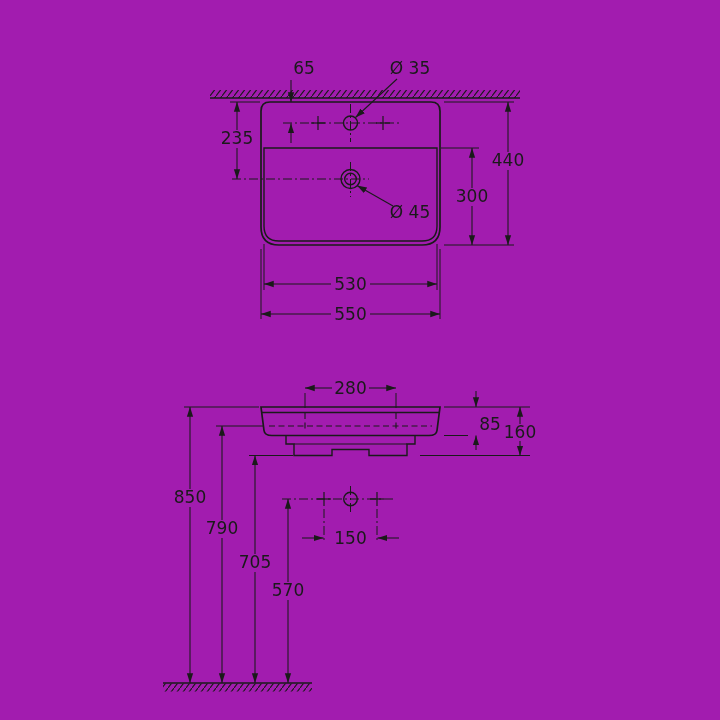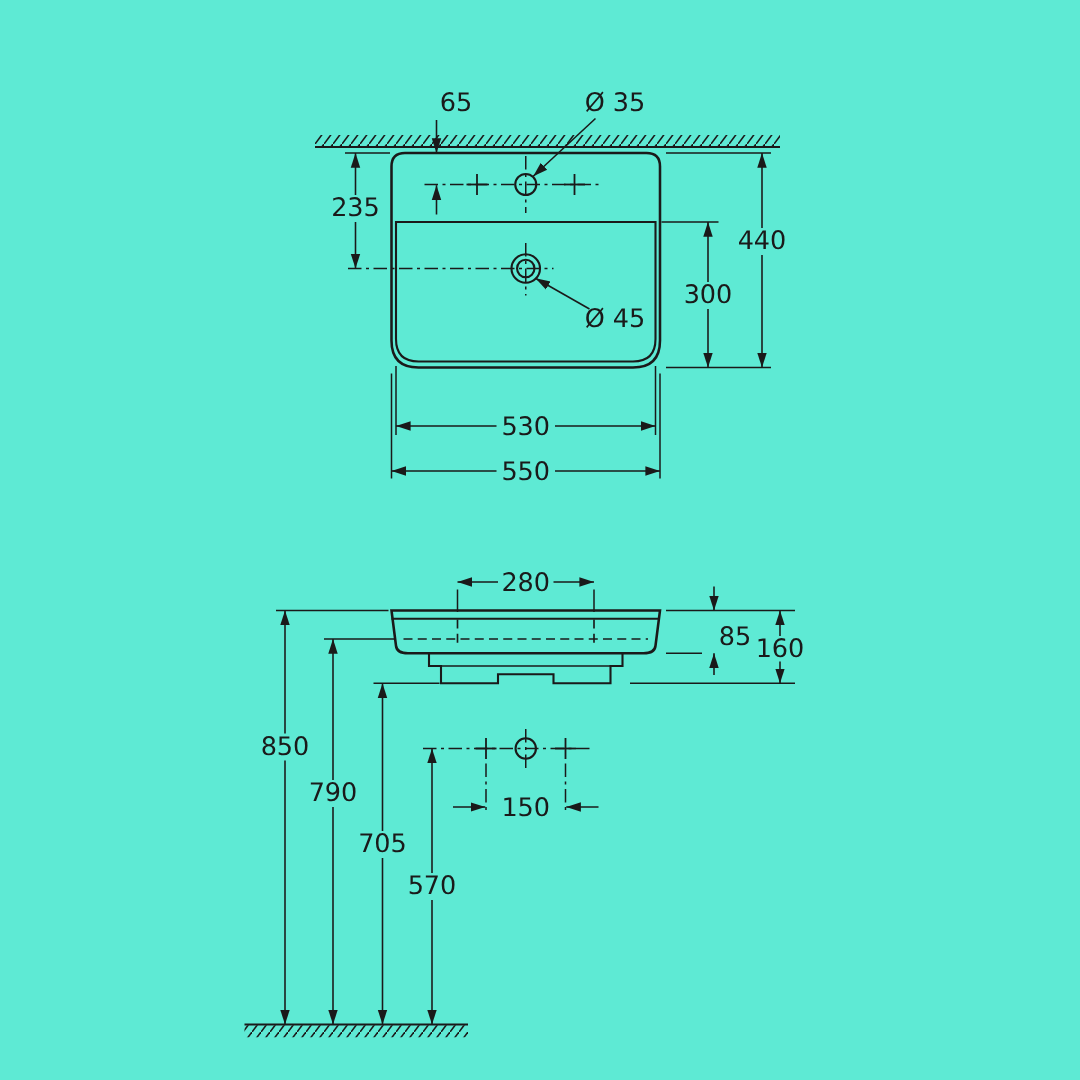--- a/index.html
+++ b/index.html
@@ -6,21 +6,21 @@
     margin: 0;
     padding: 0;
     width: 720px;
     height: 720px;
     background: #ffffff;
     font-family: "DejaVu Sans", "Liberation Sans", sans-serif;
   }
   .canvas-wrap {
     width: 720px;
     height: 720px;
-    background: #5eead4;
+    background: #a21caf;
   }
   svg {
     display: block;
   }
   text {
     font-family: "DejaVu Sans", "Liberation Sans", sans-serif;
     font-size: 17px;
     fill: #1a1a1a;
     stroke: none;
   }

